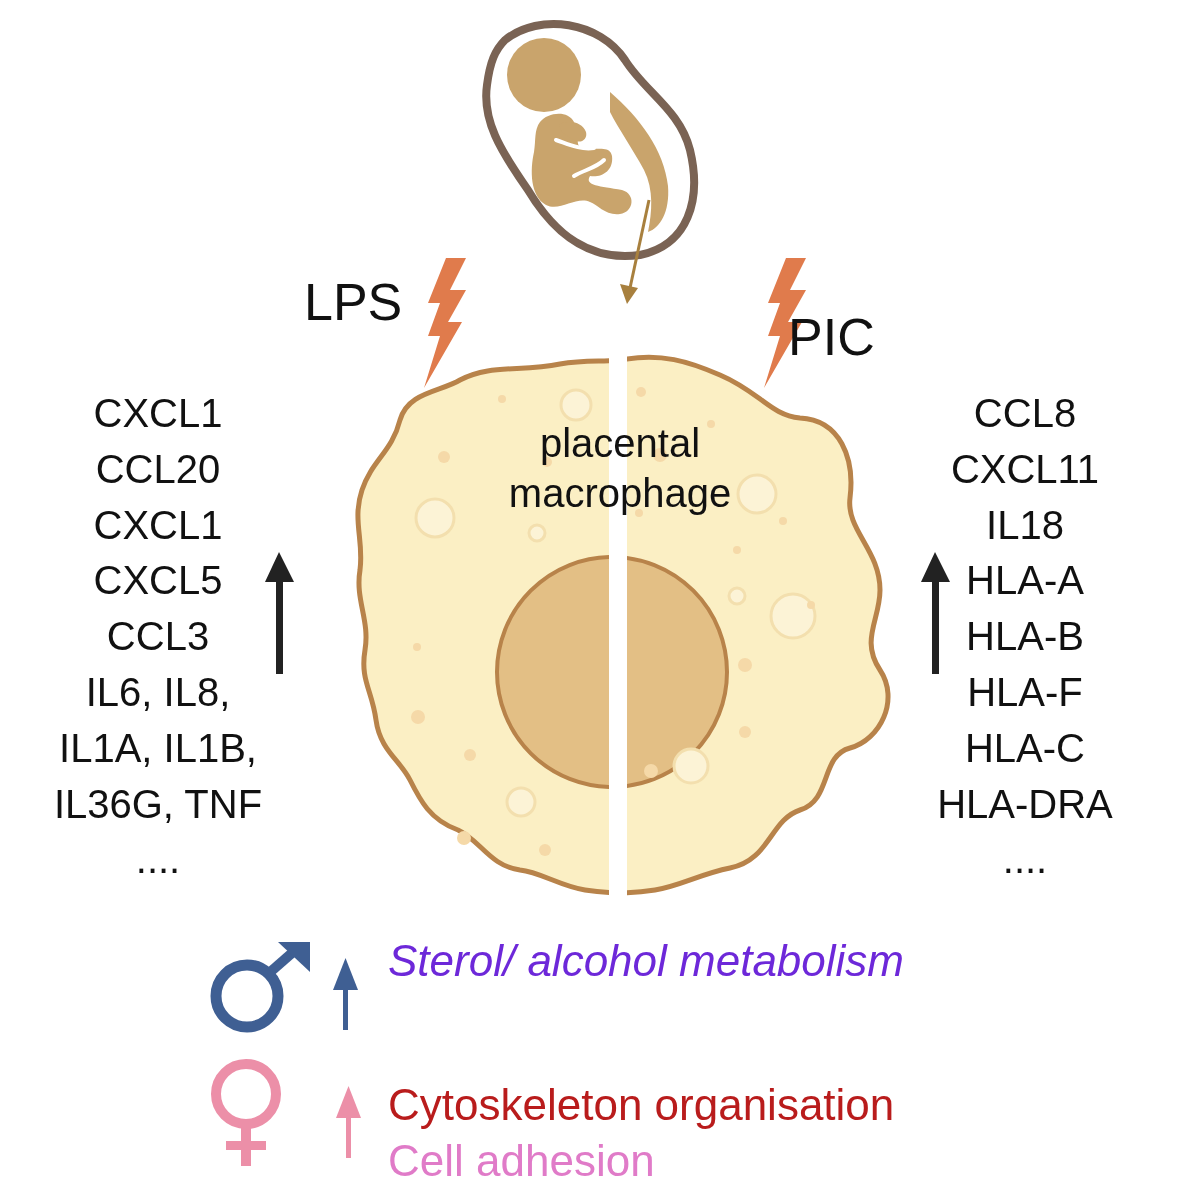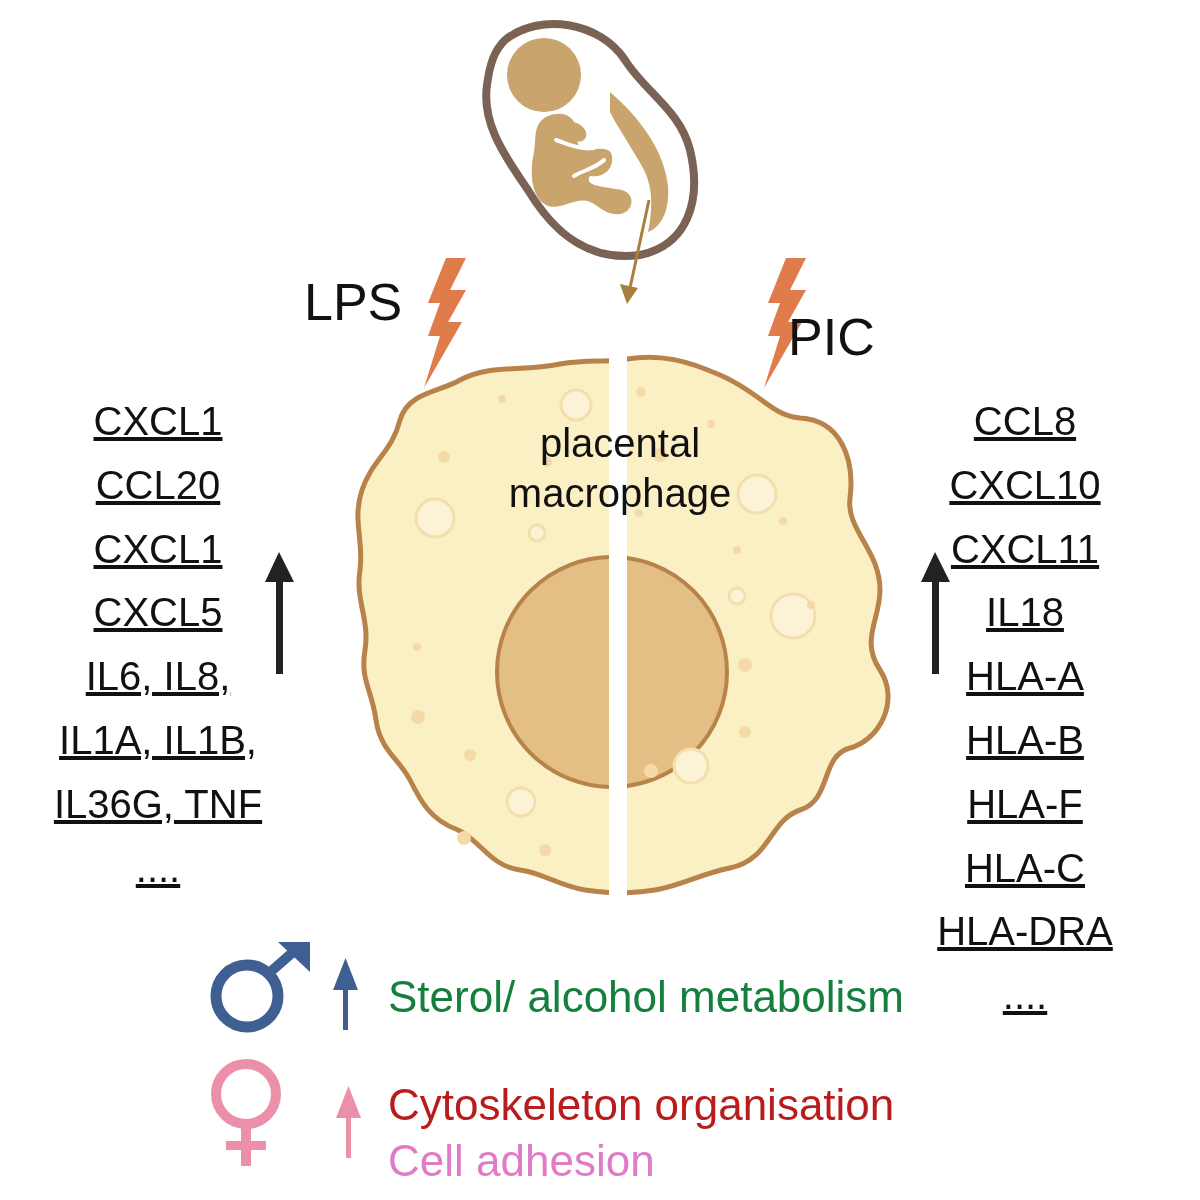--- a/index.html
+++ b/index.html
@@ -2,21 +2,21 @@
 <html><head>
 <meta charset="utf-8">
 <style>
   html, body { margin:0; padding:0; background:#ffffff; }
   body { width:1200px; height:1200px; position:relative; overflow:hidden;
          font-family:"Liberation Sans", "DejaVu Sans", sans-serif; color:#111; }
   .abs { position:absolute; }
   svg.art { position:absolute; left:0; top:0; }
   .stim-label { font-size:52px; line-height:1; color:#111; }
   .gene-list { position:absolute; text-align:center; font-size:40px; line-height:51.8px; color:#111; margin:0; padding:0; list-style:none; }
-  .gene-list li { margin:12px; padding:0; white-space:nowrap;text-decoration:underline; }
+  .gene-list li { margin:4px; padding:0; white-space:nowrap; }
   .cell-label { position:absolute; text-align:center; font-size:40px; line-height:50px; color:#111; }
   .sex-text { position:absolute; font-size:44px; line-height:54px; white-space:nowrap; }
 </style>
 </head>
 <body>
 
 <svg class="art" width="1200" height="1200" viewBox="0 0 1200 1200">
   <defs>
     <clipPath id="leftHalf">
         <rect x="0" y="0" width="609" height="1200"></rect>
@@ -118,34 +118,34 @@
 <div class="cell-label" style="left:460px; top:418px; width:320px;">
   <div>placental</div>
   <div>macrophage</div>
 </div>
 
 <ul class="gene-list" style="left:30px; top:384px; width:256px;">
   <li>CXCL1</li>
   <li>CCL20</li>
   <li>CXCL1</li>
   <li>CXCL5</li>
+  <li>CCL3</li>
   <li>IL6, IL8,</li>
   <li>IL1A, IL1B,</li>
   <li>IL36G, TNF</li>
   <li>....</li>
 </ul>
 
 <ul class="gene-list" style="left:912px; top:384px; width:226px;">
   <li>CCL8</li>
-  <li>CXCL10</li>
   <li>CXCL11</li>
   <li>IL18</li>
   <li>HLA-A</li>
   <li>HLA-B</li>
   <li>HLA-F</li>
   <li>HLA-C</li>
   <li>HLA-DRA</li>
   <li>....</li>
 </ul>
 
-<div class="sex-text" style="left:388px; top:970px; color:#15803d;">Sterol/ alcohol metabolism</div>
+<div class="sex-text" style="left:388px; top:934px; color:#6d28d9;font-style:italic;">Sterol/ alcohol metabolism</div>
 <div class="sex-text" style="left:388px; top:1078px; color:#b91c1c;">Cytoskeleton organisation</div>
 <div class="sex-text" style="left:388px; top:1134px; color:#e07bc8;text-align:center;">Cell adhesion</div>
 
 </body></html>

